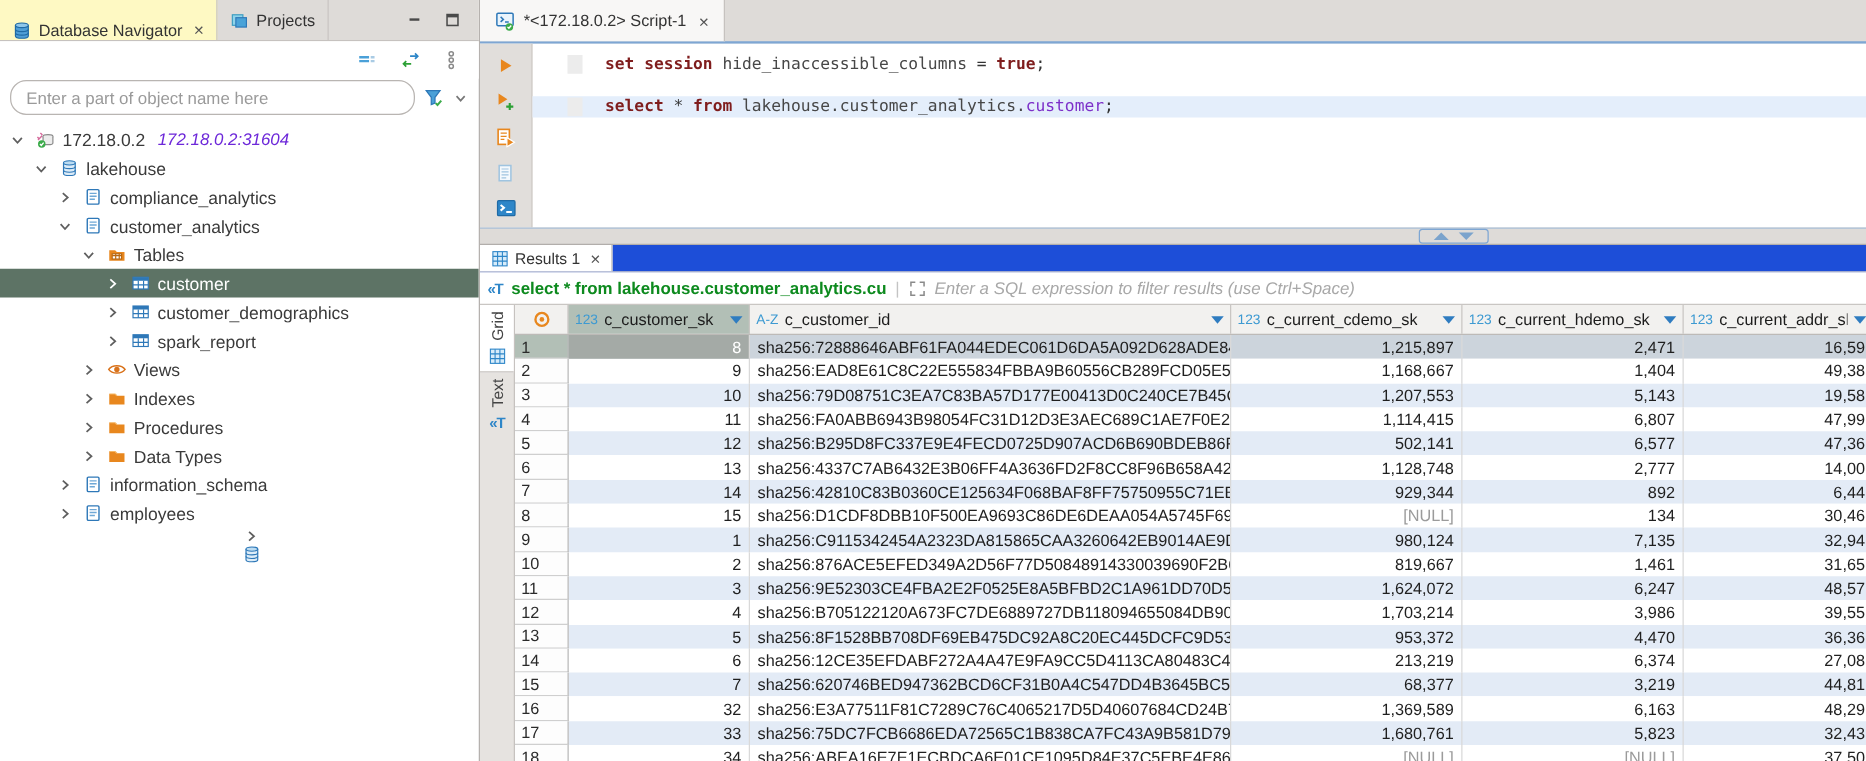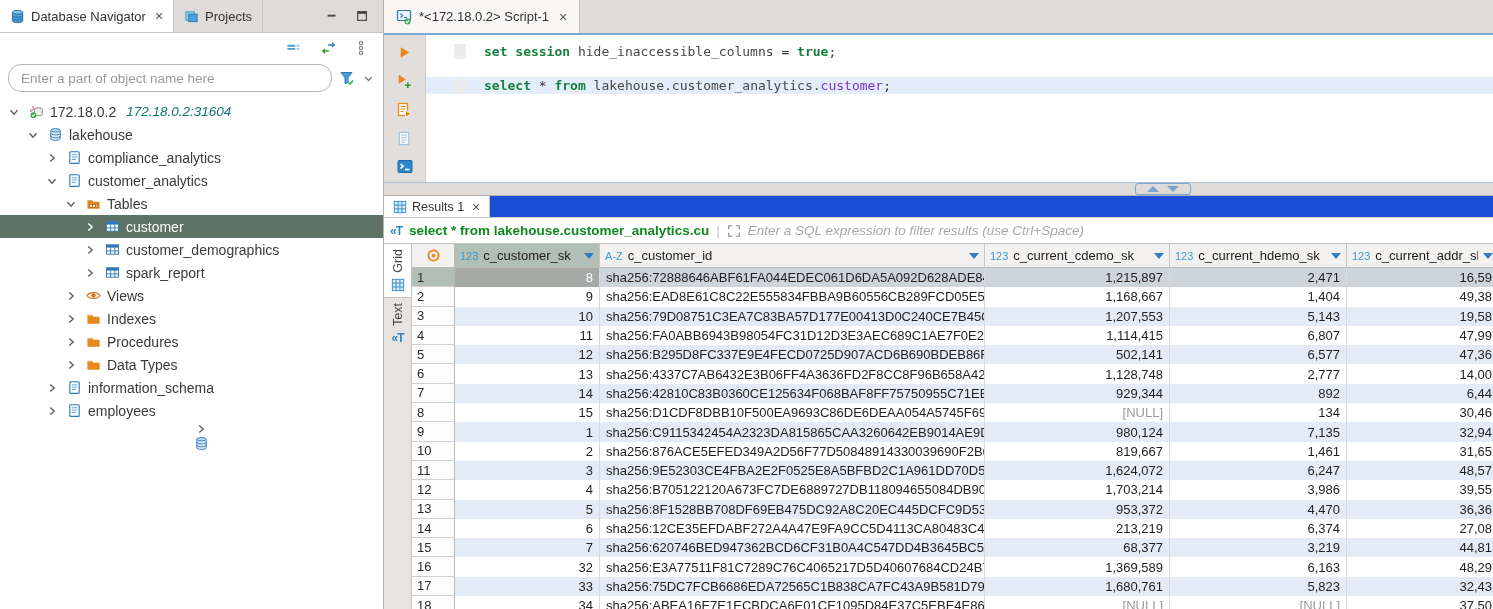--- a/index.html
+++ b/index.html
@@ -6,52 +6,52 @@
   *{box-sizing:border-box;}
   .app{position:relative;width:1493px;height:609px;overflow:hidden;background:#fff;
        font-family:"Liberation Sans",sans-serif;color:#333;}
   .icn{display:inline-flex;align-items:center;justify-content:center;line-height:0;}
 
   
   .nav-panel{position:absolute;left:0;top:0;width:384px;height:609px;background:#fff;
              border-right:1px solid #b5b1ae;display:flex;flex-direction:column;}
   .panel-tabbar{height:33px;background:#dedbd8;border-bottom:1px solid #c6c2bf;display:flex;align-items:stretch;flex:none;}
   .ptab{display:flex;align-items:center;gap:6px;padding:0 10px;font-size:13px;color:#333;border-right:1px solid #c9c5c2;}
-  .ptab.active{background:#ffffff;}
+  .ptab.active{background:#fef9c3;align-items:flex-end;}
   .tab-close{color:#555;font-size:14px;margin-left:3px;cursor:default;}
   .win-btns{margin-left:auto;display:flex;gap:16px;align-items:center;padding-right:14px;}
   .nav-toolbar{height:30px;display:flex;justify-content:flex-end;align-items:center;gap:18px;padding-right:16px;flex:none;background:#fff;}
   .search-row{display:flex;align-items:center;gap:7px;padding:1px 8px 6px 8px;flex:none;}
   .search-input{flex:1;height:28px;border:1px solid #b9b5b2;border-radius:13px;padding:0 12px;
                 font-size:13.5px;color:#333;outline:none;font-family:"Liberation Sans",sans-serif;}
   .search-input::placeholder{color:#9a9a9a;}
   .tree{flex:1;overflow:hidden;padding-top:2px;}
   .tree-row{height:23px;display:flex;align-items:center;font-size:14px;color:#3a3a3a;white-space:nowrap;}
   .tree-row .chev{width:17px;flex:none;display:flex;justify-content:center;}
   .tree-row .icn{width:19px;flex:none;margin-right:4px;}
   .tlabel{overflow:hidden;}
-  .detail{color:#0f766e;font-style:italic;margin-left:10px;font-size:13.5px;}
+  .detail{color:#6d28d9;font-style:italic;margin-left:10px;font-size:13.5px;}
   .tree-row.selected{background:#5d7365;color:#fff;}
   .tree-row.selected svg polyline{stroke:#fff;}
 
   
   .right{position:absolute;left:384px;top:0;width:1109px;height:609px;display:flex;flex-direction:column;}
 
   
   .editor{height:182px;display:flex;flex-direction:column;flex:none;}
   .editor-tabbar{height:35px;background:#dedbd8;border-bottom:2px solid #7ea6d3;display:flex;flex:none;}
   .etab{background:#f8f7f6;display:flex;align-items:center;gap:7px;padding:0 12px;font-size:13px;border-right:1px solid #c6c2bf;}
   .editor-body{flex:1;display:flex;background:#fff;min-height:0;}
   .editor-toolbar{width:42px;background:#e1dedb;border-right:1px solid #cfcbc8;display:flex;flex-direction:column;
                   align-items:center;padding-top:10px;gap:13px;flex:none;}
   .editor-code{flex:1;font-family:"DejaVu Sans Mono",monospace;font-size:13px;padding-top:8px;min-width:0;}
   .line{height:17px;line-height:17px;display:flex;align-items:center;padding-left:28px;white-space:pre;}
   .line.hl{background:#e4eefb;}
   .ruler-mark{width:12px;height:15px;background:#ececec;margin-right:18px;flex:none;}
-  .tok-keyword{color:#15803d;font-weight:bold;}
+  .tok-keyword{color:#7f1d1d;font-weight:bold;}
   .tok-plain{color:#333;}
   .tok-identifier{color:#474747;}
   .tok-object{color:#7d30c9;}
 
   
   .splitter{height:14px;background:#dedbd8;border-top:1px solid #a9c0d8;border-bottom:1px solid #b2aeab;position:relative;flex:none;}
   .sash{position:absolute;left:751px;top:0;width:56px;height:12px;border:1px solid #7ea6d3;border-radius:3px;
         background:#dedbd8;display:flex;align-items:center;justify-content:center;gap:8px;}
   .tri-up{width:0;height:0;border-left:6px solid transparent;border-right:6px solid transparent;border-bottom:6px solid #7ba3cc;}
   .tri-down{width:0;height:0;border-left:6px solid transparent;border-right:6px solid transparent;border-top:6px solid #7ba3cc;}

